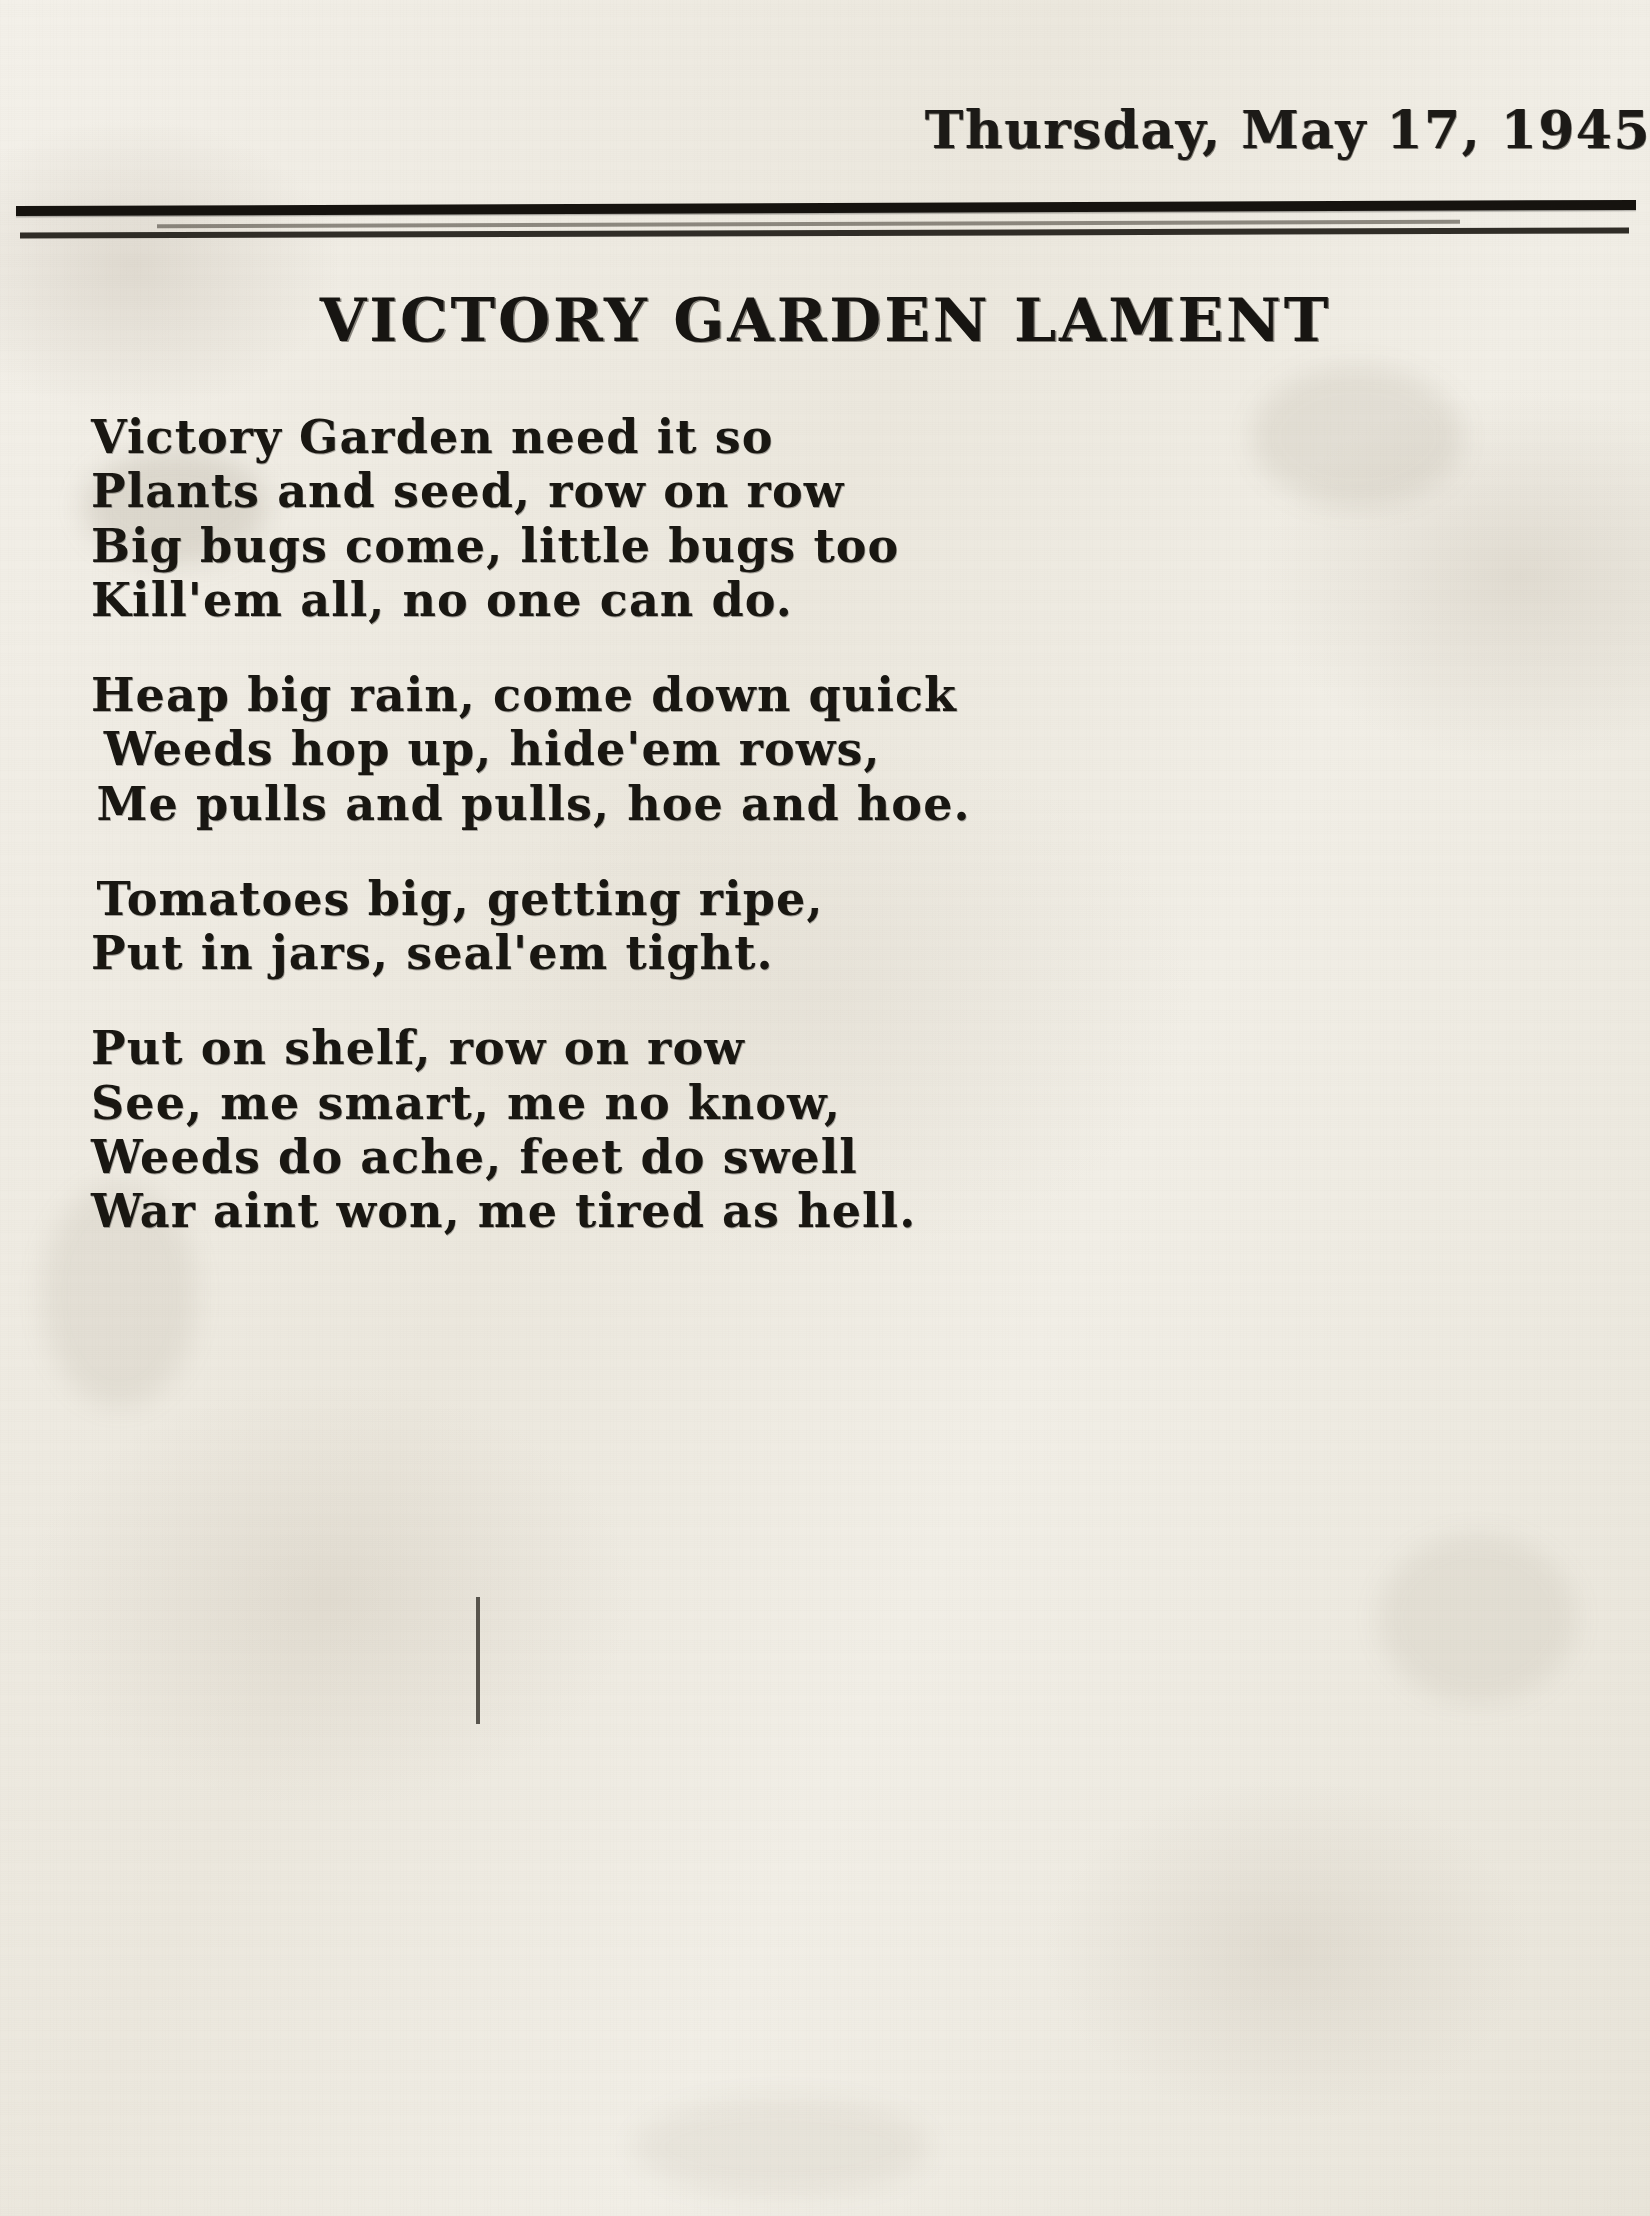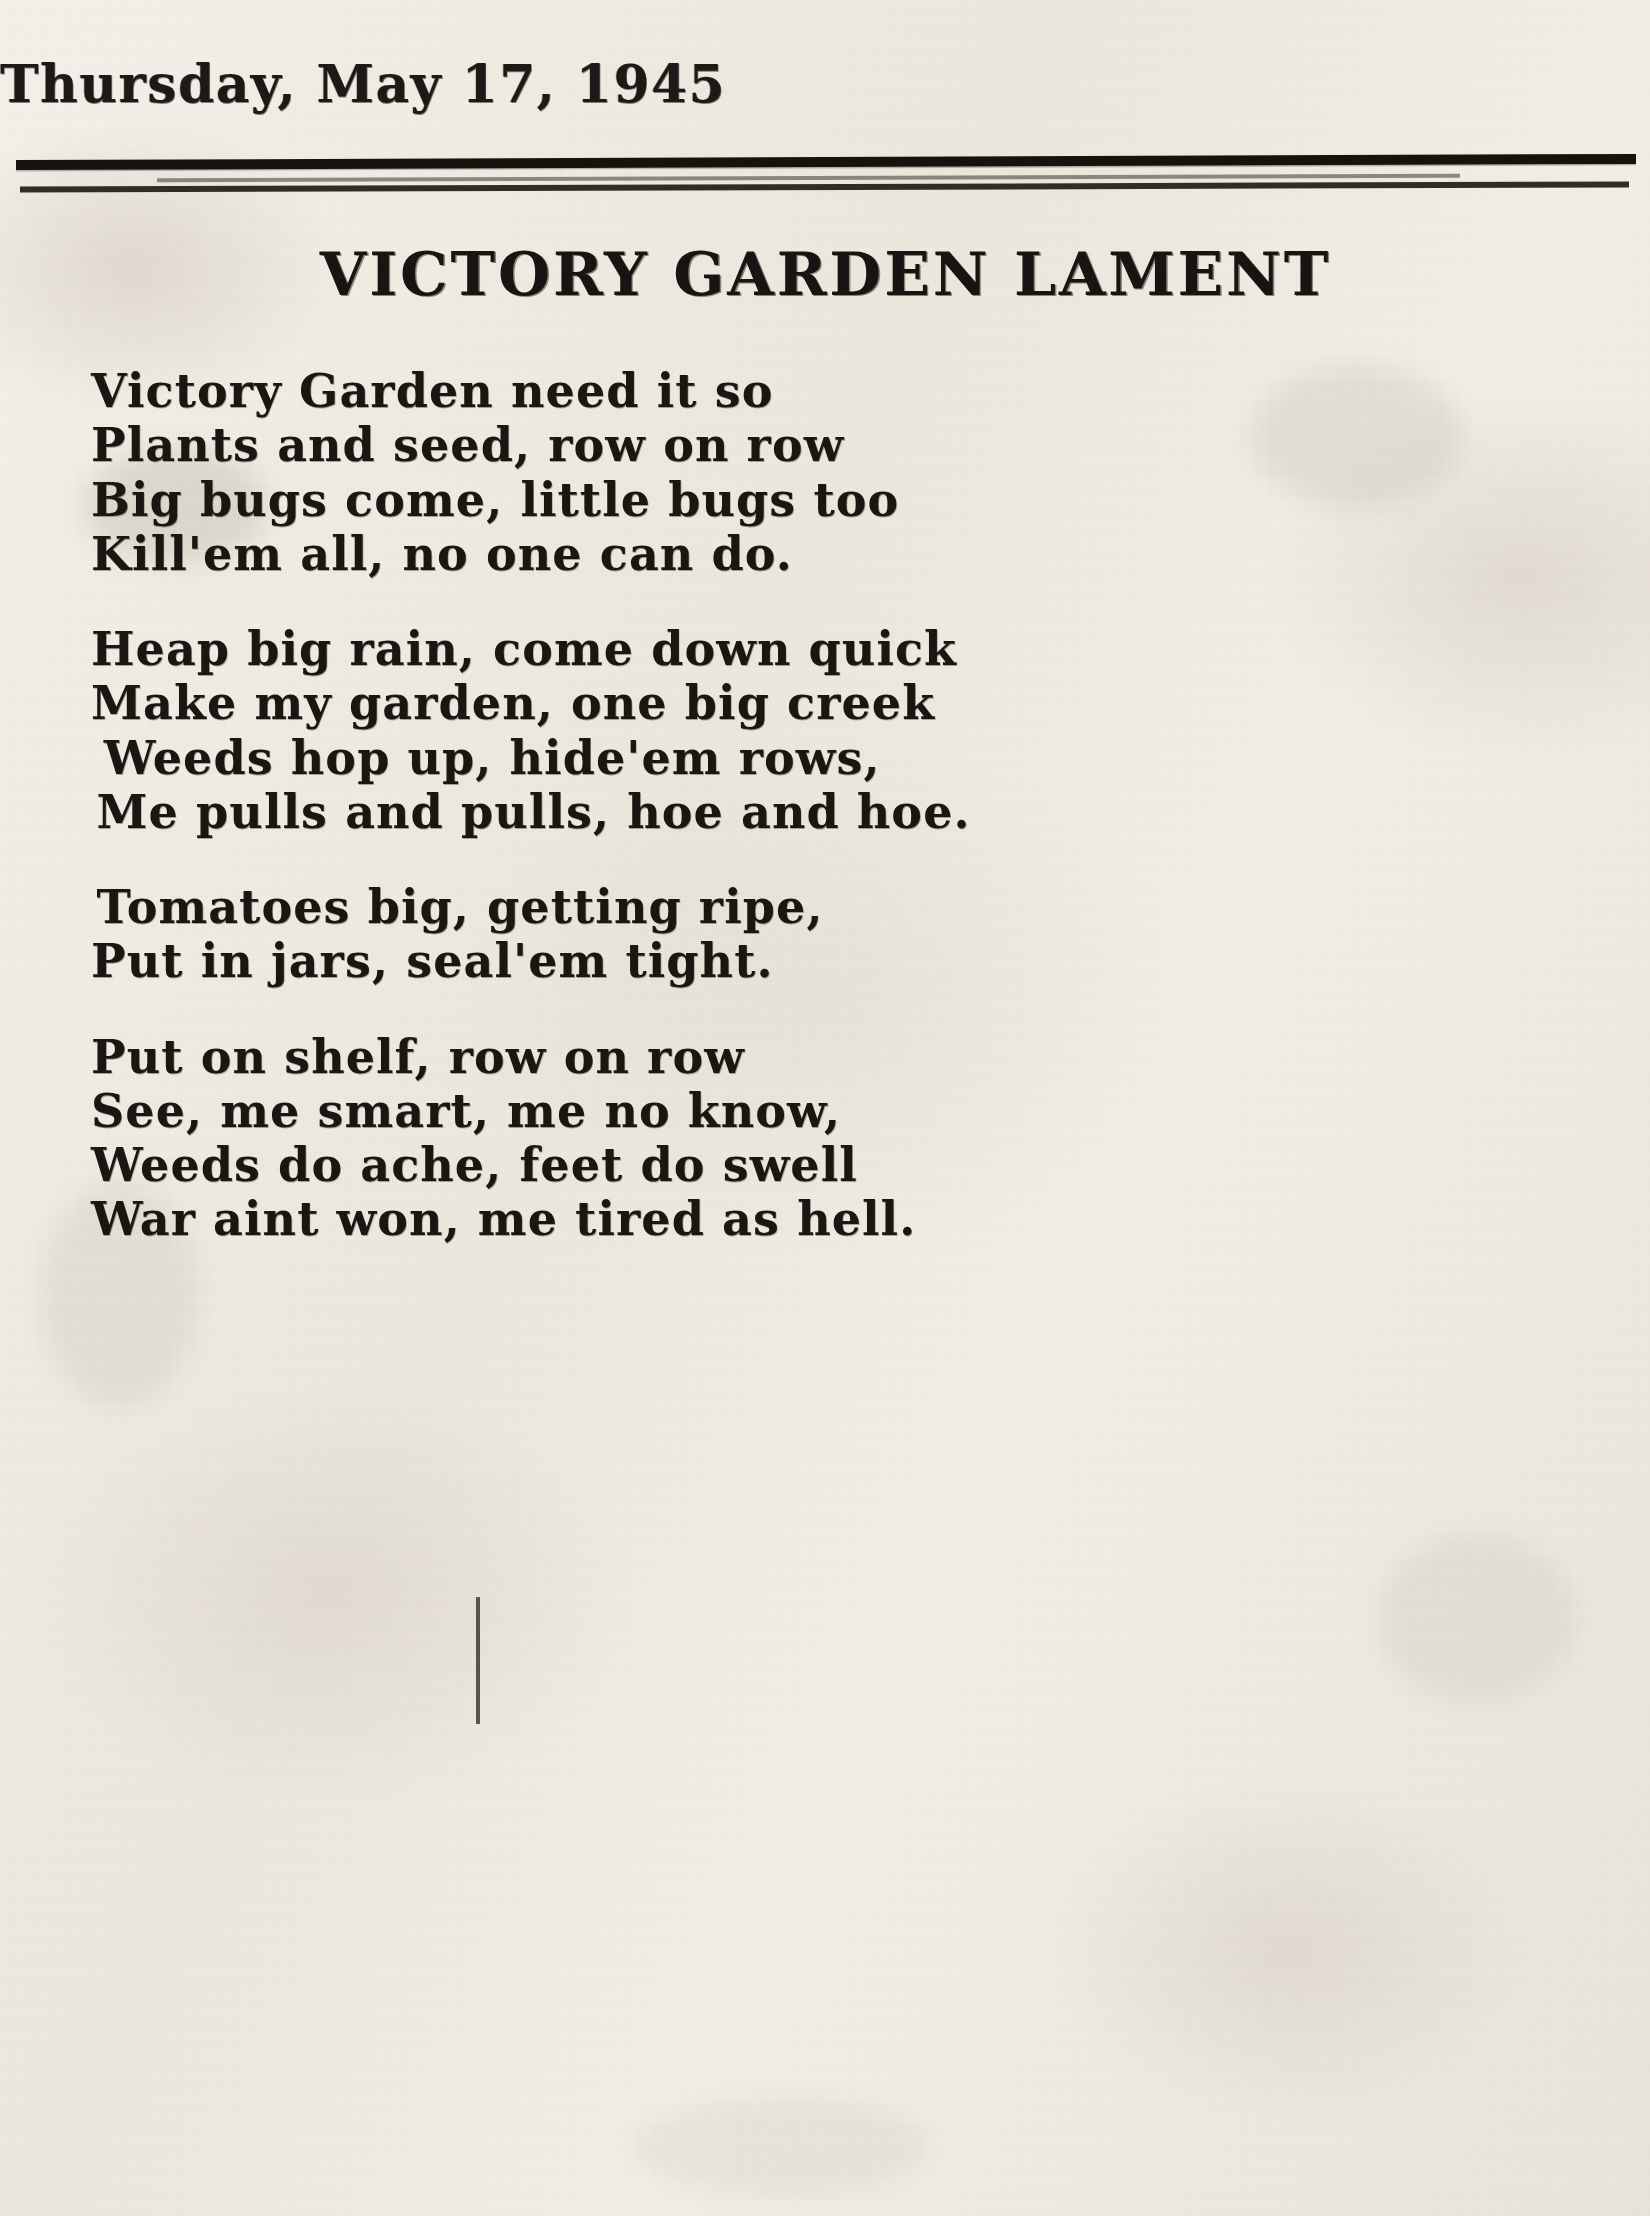--- a/index.html
+++ b/index.html
@@ -48,27 +48,27 @@
     filter: blur(12.7px);
   }
 
   .content {
     position: relative;
     z-index: 3;
     padding: 0;
   }
 
   .dateline {
-    text-align: left;
+    text-align: right;
     font-family: "DejaVu Serif", serif;
     font-weight: bold;
     font-size: 52px;
     letter-spacing: 1.4px;
     color: #1c1a17;
-    margin-top: 53px;
+    margin-top: 99px;
     text-shadow: 0.7px 0.7px 0 rgba(40,36,30,0.55), -0.7px 0 0 rgba(40,36,30,0.25);
   }
 
   .rules {
     margin: 39px 15.5px 0 15.5px;
     position: relative;
     height: 49px;
   }
   .rule-thick {
     position: absolute;
@@ -165,21 +165,20 @@
 
       <div class="stanza">
         <div class="line">Victory Garden need it so</div>
         <div class="line">Plants and seed, row on row</div>
         <div class="line">Big bugs come, little bugs too</div>
         <div class="line">Kill'em all, no one can do.</div>
       </div>
 
       <div class="stanza">
         <div class="line">Heap big rain, come down quick</div>
-        <div class="line">Make my garden, one big creek</div>
         <div class="line indent-1">Weeds hop up, hide'em rows,</div>
         <div class="line indent-2">Me pulls and pulls, hoe and hoe.</div>
       </div>
 
       <div class="stanza">
         <div class="line indent-2">Tomatoes big, getting ripe,</div>
         <div class="line">Put in jars, seal'em tight.</div>
       </div>
 
       <div class="stanza">

